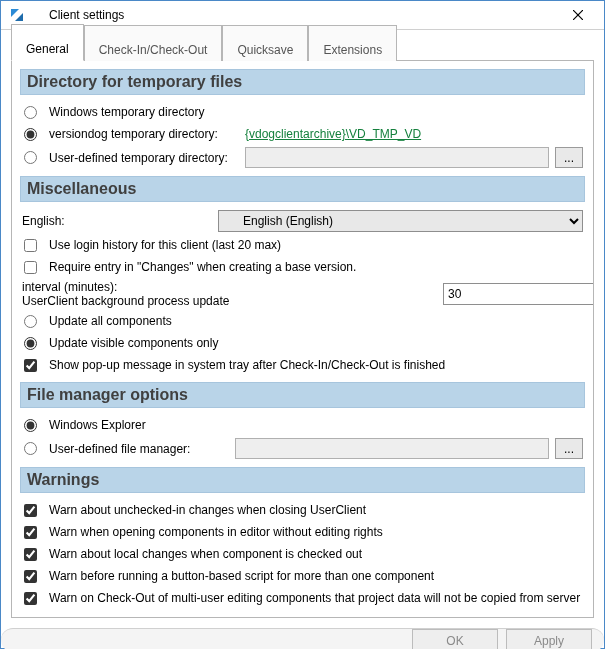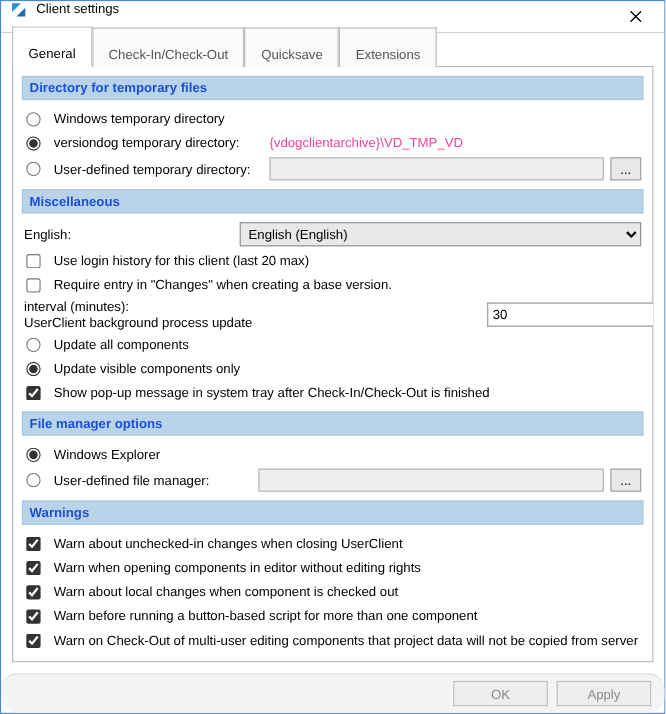--- a/index.html
+++ b/index.html
@@ -11,23 +11,24 @@
     background: #fff;
   }
   .window {
     width: 605px; height: 649px;
     border: 1px solid #4a88c7;
     display: flex; flex-direction: column;
     background: #fff;
   }
   .titlebar {
     height: 30px;
-    display: flex; 
+    display: flex; align-items: center;
     padding: 0 6px 0 8px;
     border-bottom: 1px solid #d0d0d0;
+    gap: 16px;
   }
   .titlebar .app-icon {
     width: 16px; height: 16px; margin-right: 8px;
     display:flex;align-items:center;justify-content:center;
   }
   .titlebar .title { flex: 1; font-size: 12px; }
   .titlebar .close {
     width: 40px; height: 28px;
     display: flex; align-items: center; justify-content: center;
     cursor: default;
@@ -65,42 +66,43 @@
     flex: 1;
     padding: 8px 8px 8px 8px;
     overflow: auto;
   }
 
   .section-header {
     background: #b9d4e8;
     border: 1px solid #a7c5dd;
     padding: 3px 6px;
     font-weight: bold;
-    color: #1d4ed8;
-    font-size: 12px;
+    color: #404040;
+    font-size: 16px;
     margin: 6px 0 6px 0;
   }
   .section-header.first { margin-top: 0; }
 
   .row {
     display: flex; align-items: center;
     padding: 2px 2px;
     min-height: 22px;
     gap: 6px;
   }
   .row label { cursor: default; }
 
   input[type=radio], input[type=checkbox] {
     margin: 0 6px 0 2px;
     width: 13px; height: 13px;
     accent-color: #333;
   }
 
   .static-value {
-    color: #ec4899;
+    color: #15803d;
+    text-decoration: underline;
   }
 
   .text-input {
     flex: 1;
     height: 21px;
     border: 1px solid #b0b0b0;
     background: #eeeeee;
     padding: 0 4px;
     font-family: inherit; font-size: 12px;
   }
@@ -115,21 +117,21 @@
   }
 
   .label-col { min-width: 190px; }
 
   select.combo {
     flex: 1;
     height: 22px;
     border: 1px solid #8e8e8e;
     background: #e8e8e8;
     font-family: inherit; font-size: 12px;
-    padding: 0 3px;
+    padding: 0 20px;
   }
 
   .two-line-label {
     width: 270px;
     line-height: 14px;
   }
   .two-line-label span { display:block; }
 
   .spinner {
     display:flex; align-items:stretch;

